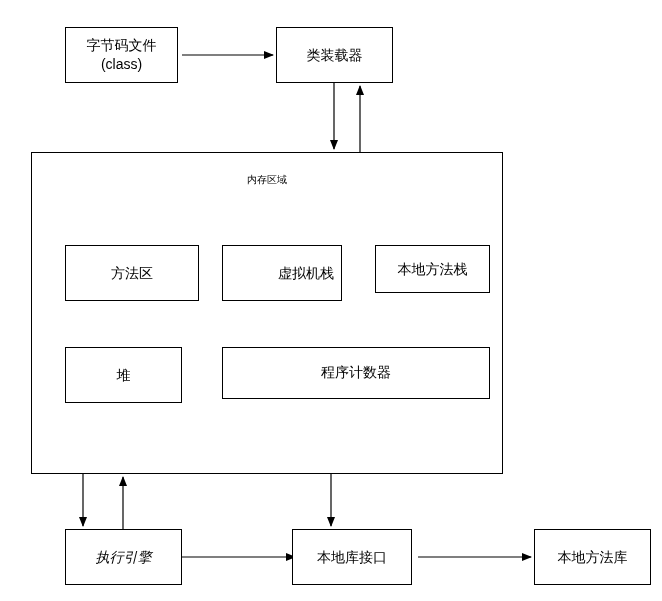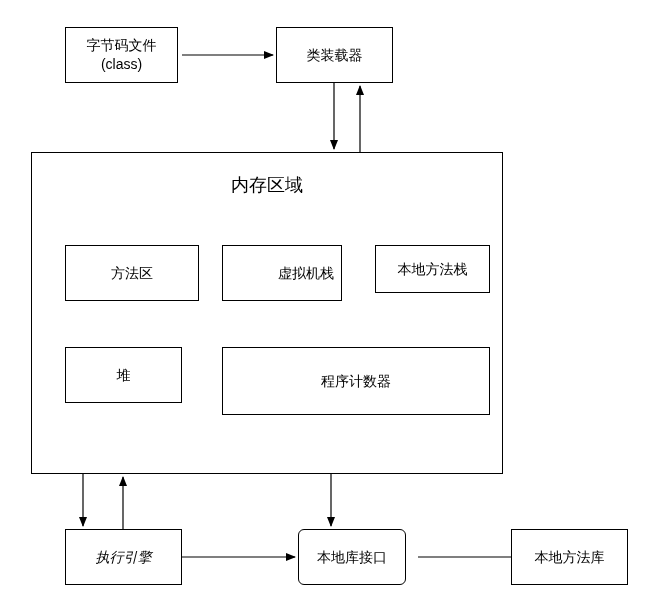--- a/index.html
+++ b/index.html
@@ -32,21 +32,21 @@
     white-space: pre-line;
   }
   .region {
     position: absolute;
     box-sizing: border-box;
     border: 1px solid #000000;
     background: #ffffff;
   }
   .region-label {
     position: absolute;
-    font-size: 18px;
+    font-size: 10px;
     color: #000000;
     text-align: center;
     white-space: nowrap;
   }
   svg.lines {
     position: absolute;
     left: 0;
     top: 0;
     width: 662px;
     height: 601px;
@@ -94,21 +94,21 @@
   <div class="box" style="left:276px; top:27px; width:117px; height:56px;text-align:center;">类装载器</div>
 
   <div class="box" style="left:65px; top:245px; width:134px; height:56px;">方法区</div>
 
   <div class="box" style="left:222px; top:245px; width:120px; height:56px;padding-left:48px;">虚拟机栈</div>
 
   <div class="box" style="left:375px; top:245px; width:115px; height:48px;">本地方法栈</div>
 
   <div class="box" style="left:65px; top:347px; width:117px; height:56px;">堆</div>
 
-  <div class="box" style="left:222px; top:347px; width:268px; height:68px;">程序计数器</div>
+  <div class="box" style="left:222px; top:347px; width:268px; height:52px;font-family:Liberation Serif, serif;">程序计数器</div>
 
   <div class="box" style="left:65px; top:529px; width:117px; height:56px;font-style:italic;">执行引擎</div>
 
-  <div class="box" style="left:298px; top:529px; width:108px; height:56px;border-radius:6px;">本地库接口</div>
+  <div class="box" style="left:292px; top:529px; width:120px; height:56px;">本地库接口</div>
 
-  <div class="box" style="left:511px; top:529px; width:117px; height:56px;">本地方法库</div>
+  <div class="box" style="left:534px; top:529px; width:117px; height:56px;">本地方法库</div>
 
 </div>
 
 </body></html>

